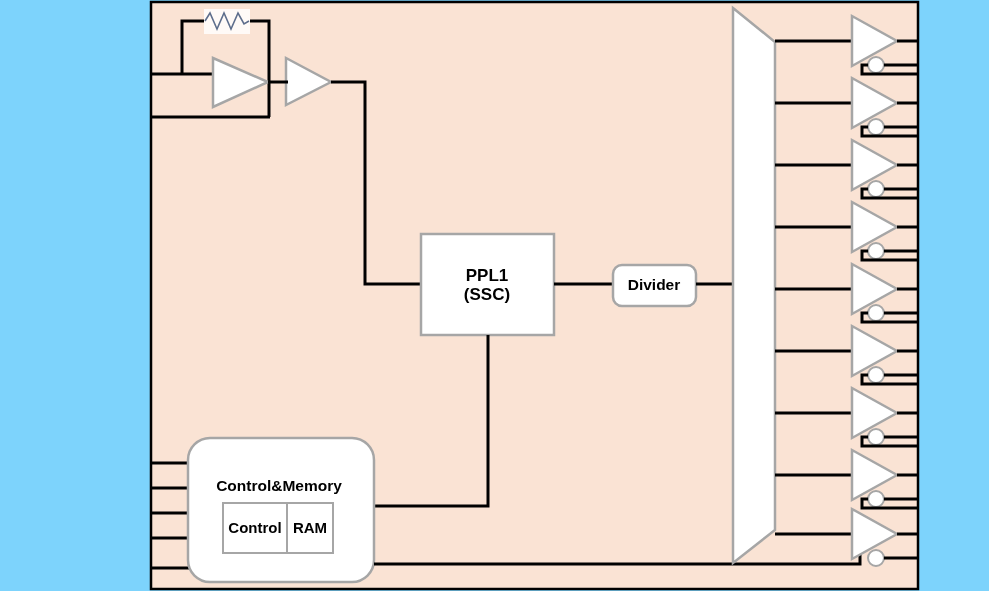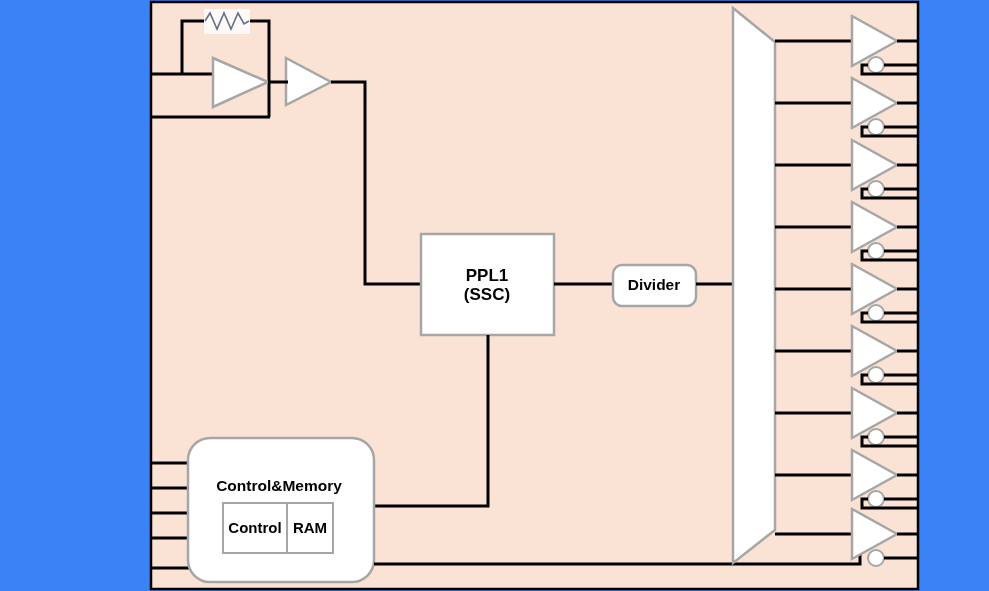--- a/index.html
+++ b/index.html
@@ -4,21 +4,21 @@
 <style>
   html, body {
     margin: 0;
     padding: 0;
     background: #000000;
   }
   #root {
     position: relative;
     width: 989px;
     height: 591px;
-    background: #3b82f6;
+    background: #7dd3fc;
     font-family: "Liberation Sans", sans-serif;
     overflow: hidden;
   }
   #diagram-svg {
     position: absolute;
     left: 0;
     top: 0;
   }
   .blk-label {
     font-family: "Liberation Sans", sans-serif;

